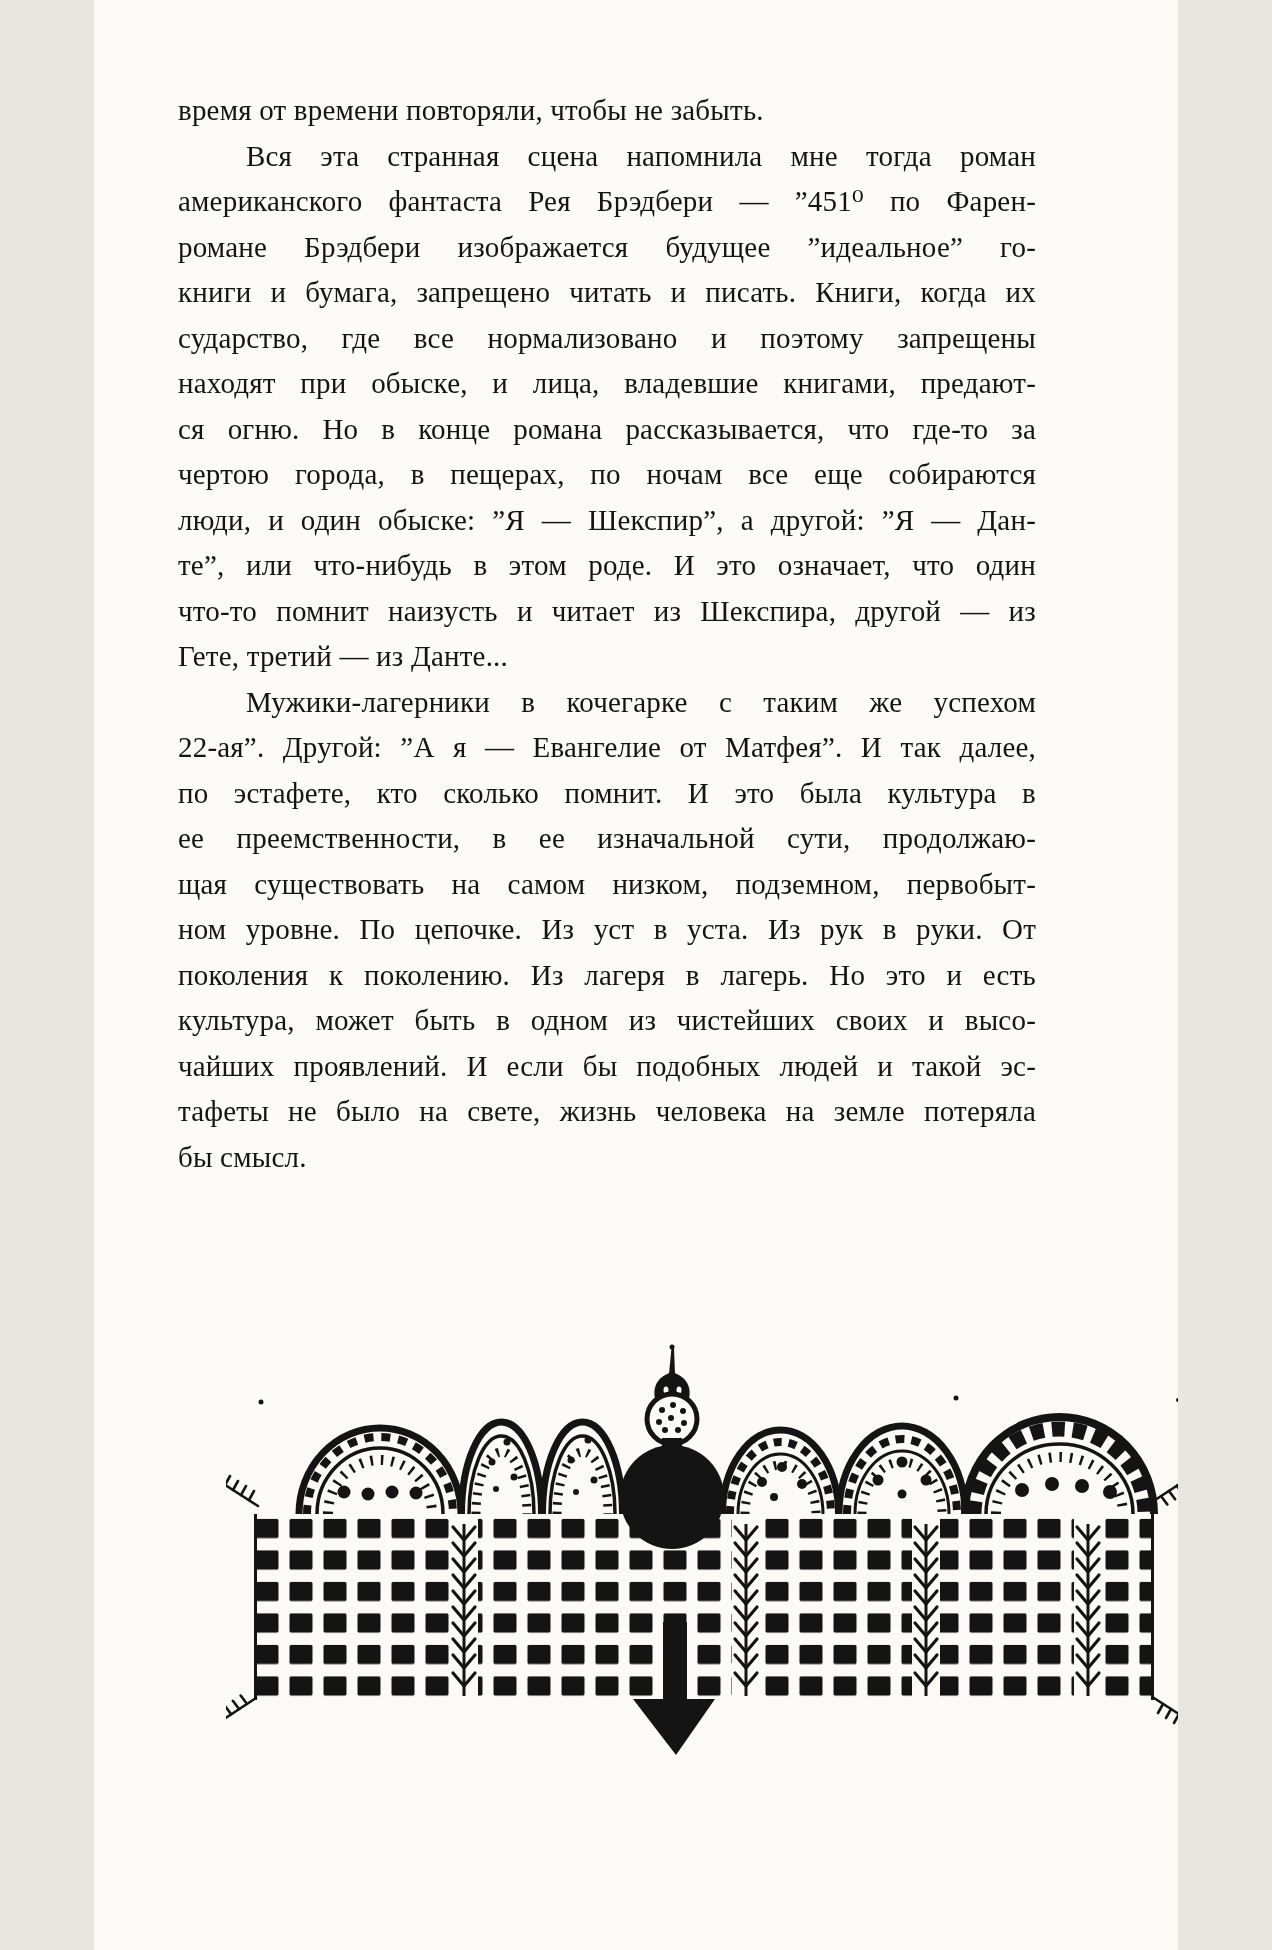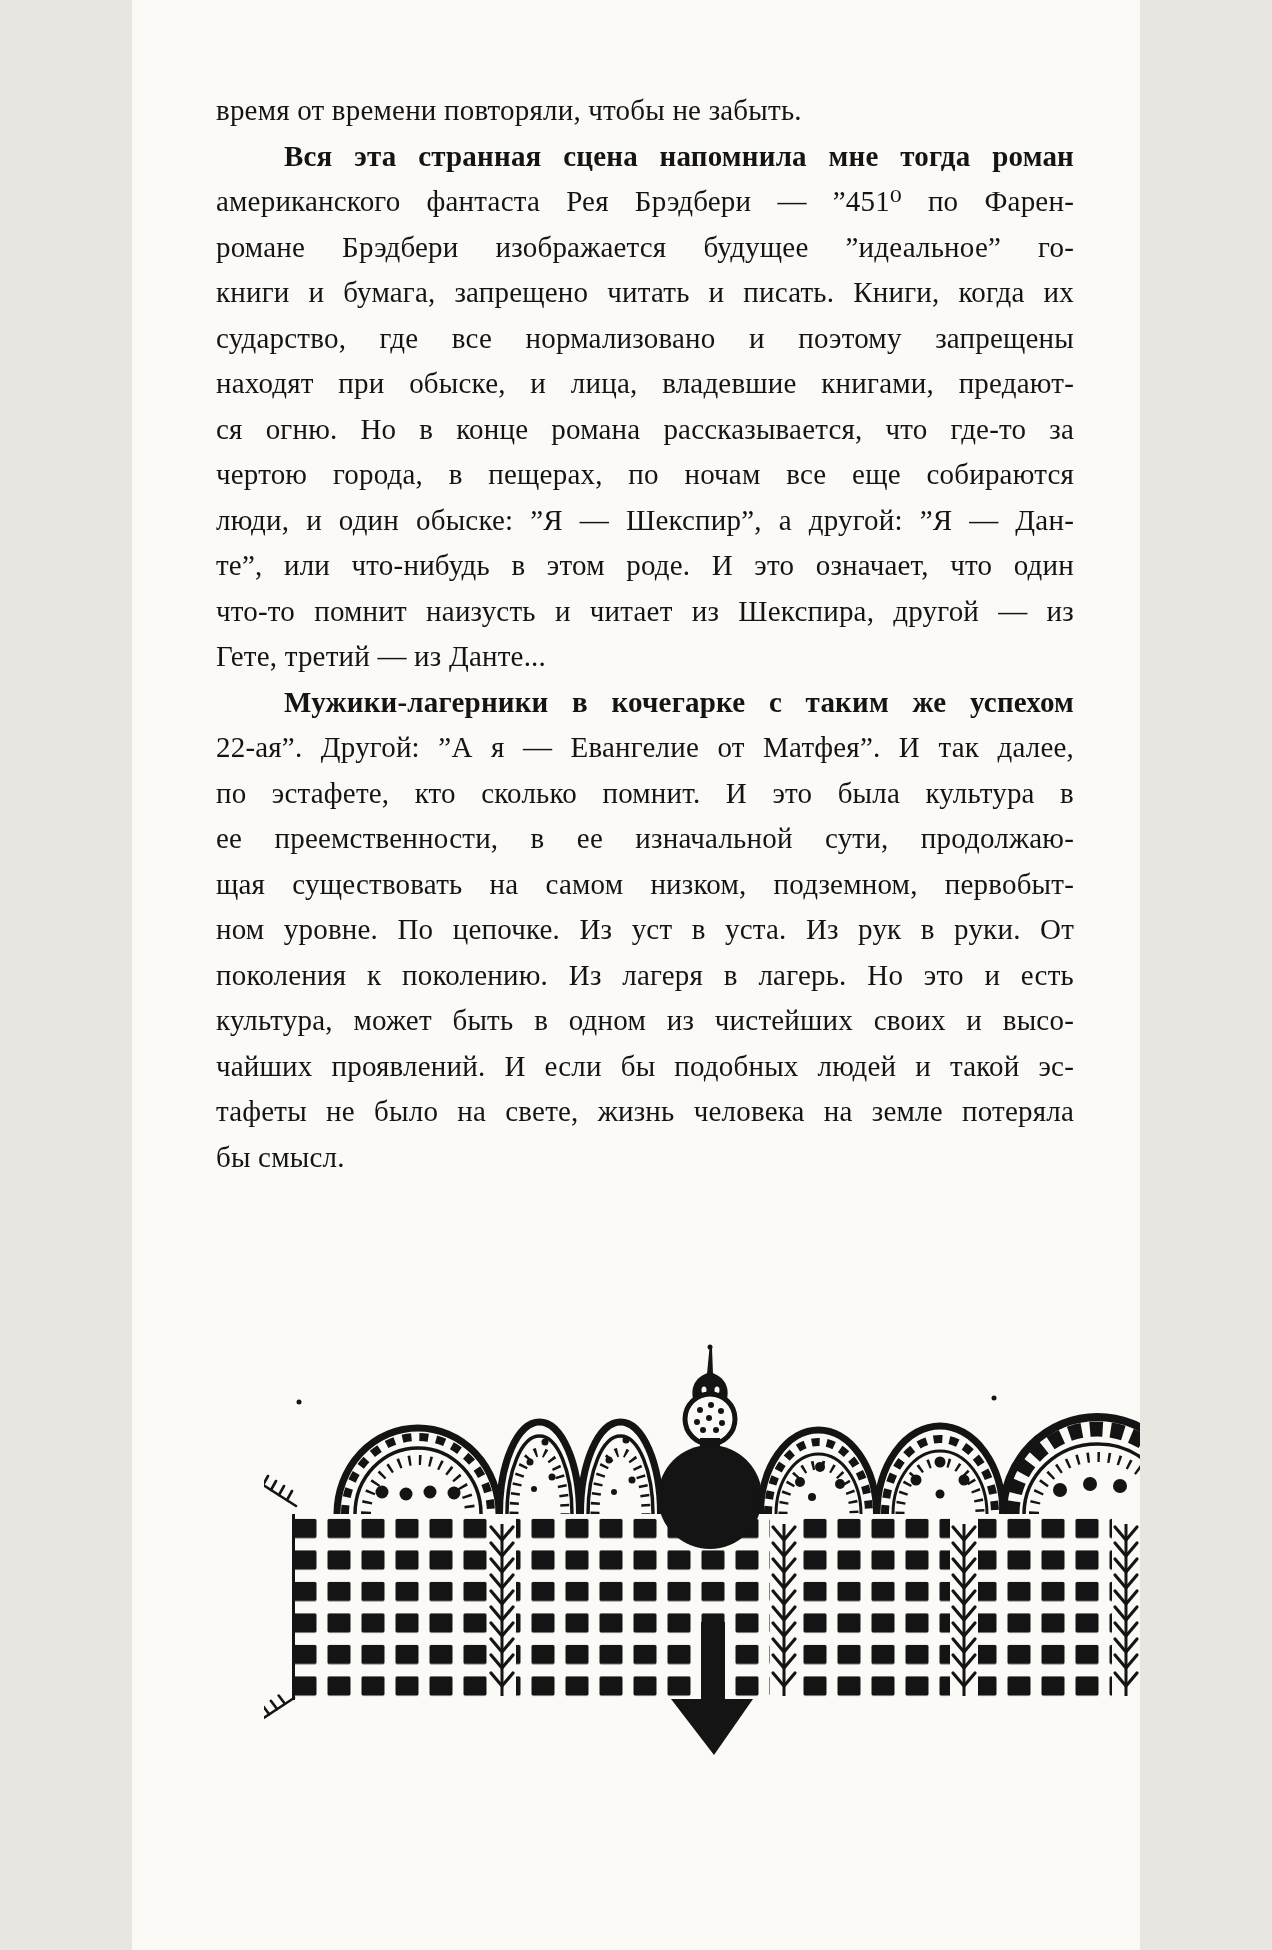--- a/index.html
+++ b/index.html
@@ -1,37 +1,37 @@
 <!DOCTYPE html>
 <html><head>
 <meta charset="utf-8">
 <style>
   html,body{margin:0;padding:0;background:#e8e6e0;}
   .page{
     position:relative;
-    width:1008px;height:1950px;
+    width:1084px;height:1950px;
     margin:0 auto;
     background:#fbfaf6;
     color:#141414;
     font-family:"Liberation Serif","DejaVu Serif",serif;
     overflow:hidden;
   }
   .text-block{
     position:absolute;
     left:84px;top:88px;width:858px;
   }
   .line{
     font-size:29px;
     line-height:45.5px;
     white-space:normal;
     text-align:justify;
     text-align-last:justify;
     letter-spacing:0.2px;
   }
-  .line.indent{text-indent:68px;font-weight:bold;}
+  .line.indent{text-indent:68px;}
   .line.end{text-align-last:left;}
   .illustration{
     position:absolute;
     left:132px;top:1342px;
     width:960px;height:415px;
   }
   .illustration svg{display:block;width:100%;height:100%;}
   .page-number{
     position:absolute;
     left:1098px;top:1804px;

